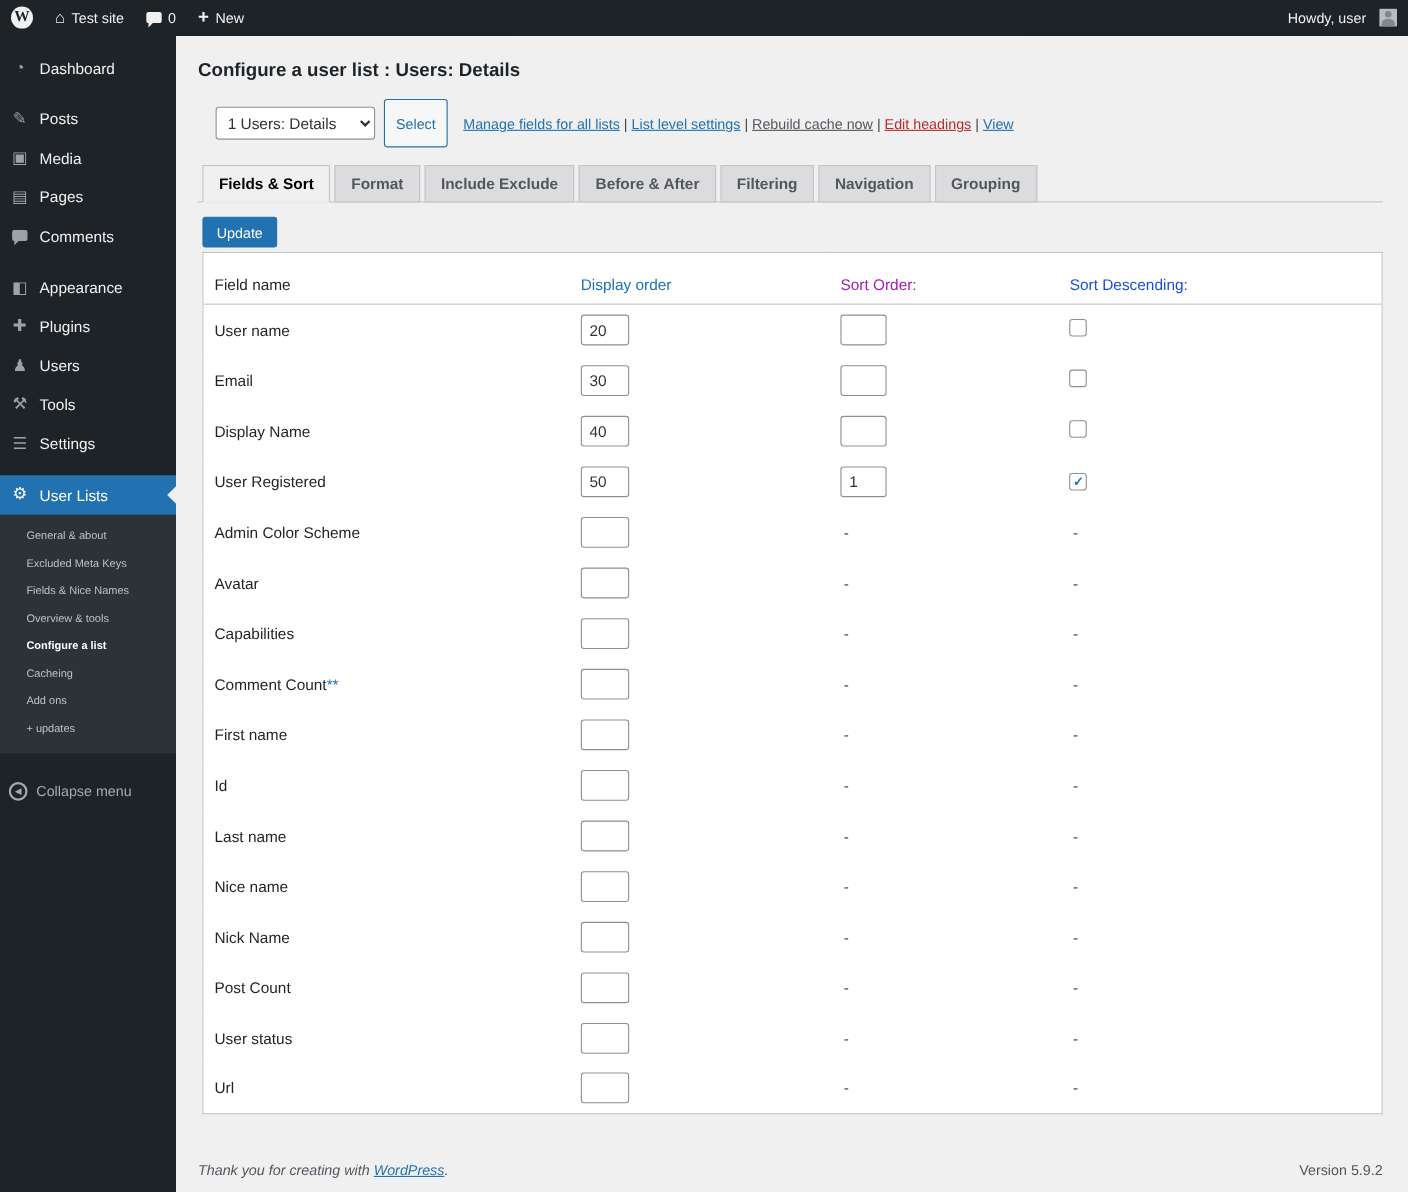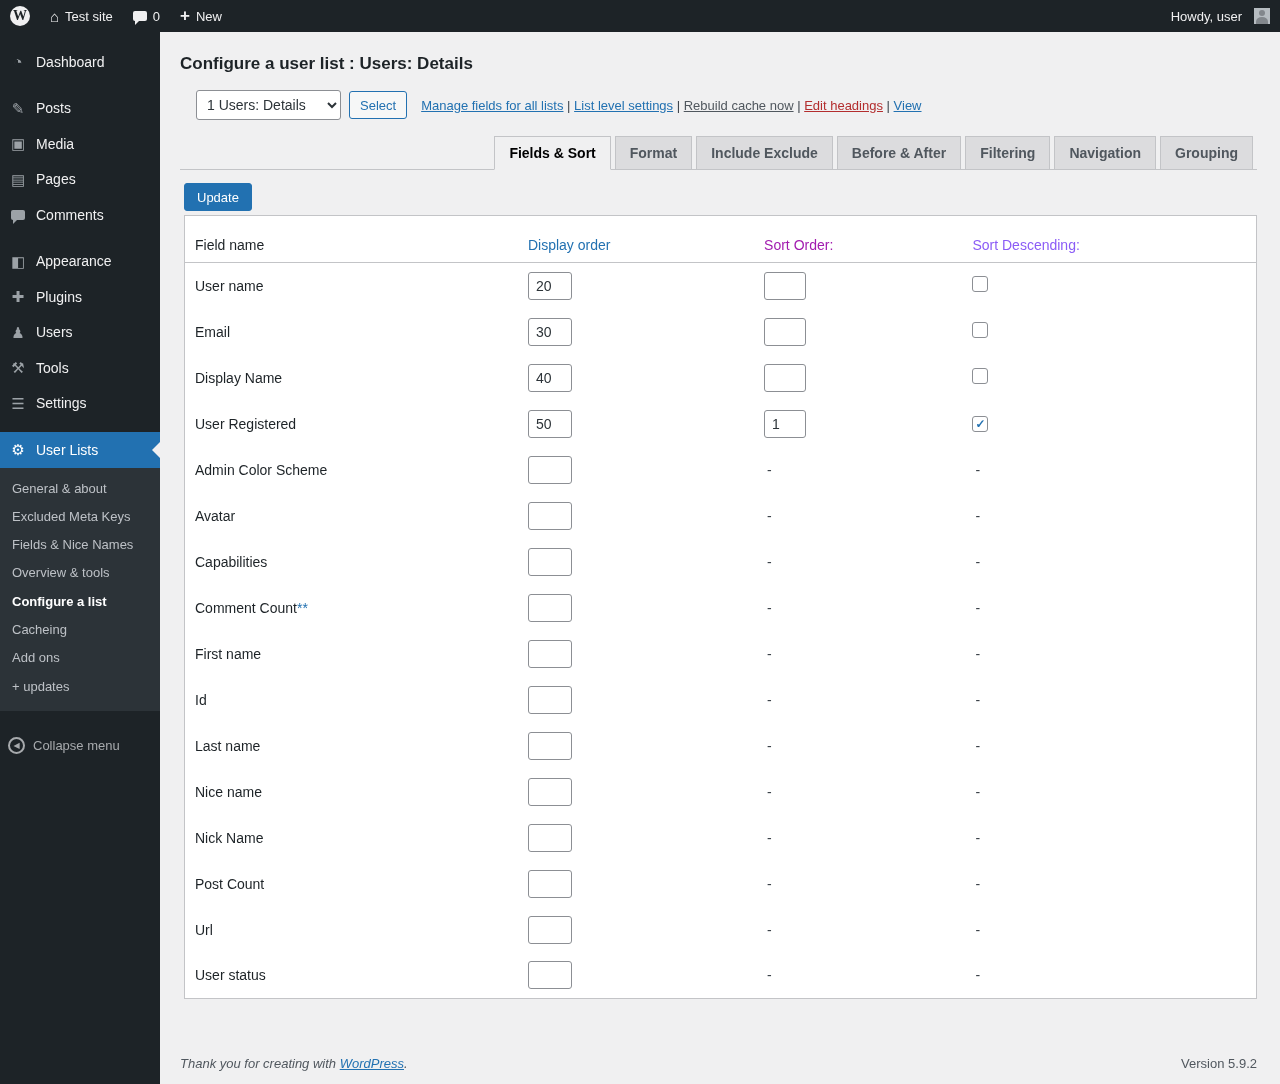--- a/index.html
+++ b/index.html
@@ -49,48 +49,48 @@
   .menu-arrow {
     position: absolute; right: 0; top: 50%; margin-top: -8px; width: 0; height: 0;
     border: 8px solid transparent; border-right-color: #f0f0f1;
   }
   .bubble-shape { position: relative; display: inline-block; width: 14px; height: 10px; background: #9ca2a7; border-radius: 2px; }
   .bubble-shape::after {
     content: ""; position: absolute; left: 2px; bottom: -4px;
     border: 4px solid transparent; border-top-color: #9ca2a7; border-left-color: #9ca2a7;
   }
   .submenu { background: #2c3338; padding: 7px 0 10px; }
-  .submenu-item { padding: 7px 12px; font-size: 13px; color: #bdc1c6; cursor: pointer; line-height: 1.1; }
+  .submenu-item { padding: 7px 24px; font-size: 10px; color: #bdc1c6; cursor: pointer; line-height: 1.1; }
   .submenu-item.current { color: #fff; font-weight: bold; }
   .collapse {
     margin-top: 16px; display: flex; align-items: center; gap: 8px;
     padding: 10px 8px; color: #a7aaad; cursor: pointer; font-size: 13px;
   }
   .collapse-circle {
     width: 17px; height: 17px; border-radius: 50%; border: 2px solid #a7aaad;
     display: flex; align-items: center; justify-content: center; font-size: 8px; color: #a7aaad;
   }
 
   
   .content { flex: 1; padding: 18px 23px 0 20px; display: flex; flex-direction: column; min-width: 0; }
   .page-title { font-size: 17px; font-weight: bold; color: #1d2327; margin: 4px 0 16px 0; }
   .controls-row { display: flex; align-items: center; margin: 0 0 12px 4px; padding-left: 12px; }
   .list-select {
     height: 30px; min-width: 145px; font-size: 14px; font-family: inherit;
     border: 1px solid #8c8f94; border-radius: 3px; background: #fff; color: #2c3338; padding: 0 6px;
   }
   .button-secondary {
-    height: 28px; padding: 0 10px; margin-left: 8px; font-size: 13px; font-family: inherit;
+    height: 44px; padding: 0 10px; margin-left: 8px; font-size: 13px; font-family: inherit;
     color: #2271b1; border: 1px solid #2271b1; background: #f6f7f7; border-radius: 3px; cursor: pointer;
   }
   .action-links { margin-left: 14px; font-size: 13px; color: #3c434a; }
   .action-link { text-decoration: underline; cursor: pointer; }
   .link-sep { color: #3c434a; }
 
-  .tab-bar { border-bottom: 1px solid #c3c4c7; margin-top: 4px; padding-left: 4px; text-align: right; }
+  .tab-bar { border-bottom: 1px solid #c3c4c7; margin-top: 4px; padding-left: 4px; }
   .nav-tab {
     display: inline-block; margin: 0 4px -1px 0; padding: 8px 14px;
     font-size: 14px; font-weight: bold; color: #50575e;
     background: #dcdcde; border: 1px solid #c3c4c7; cursor: pointer;
   }
   .nav-tab-active { background: #f0f0f1; border-bottom-color: #f0f0f1; color: #000; }
 
   .button-primary {
     align-self: flex-start; height: 28px; padding: 0 12px; margin: 13px 0 4px 4px;
     font-size: 13px; font-family: inherit; color: #fff; background: #2271b1;
@@ -99,21 +99,21 @@
 
   
   .fields-table { border-collapse: collapse; background: #fff; border: 1px solid #c3c4c7; margin-left: 4px; }
   .fields-table thead tr { border-bottom: 1px solid #c3c4c7; }
   .fields-table th {
     text-align: left; font-weight: normal; font-size: 14px; padding: 21px 0 9px 10px; white-space: nowrap;
   }
   th.col-field   { width: 144px; color: #1d2327; }
   th.col-display { width: 102px; color: #2271b1; cursor: pointer; }
   th.col-sort    { width: 90px;  color: #a21caf; cursor: pointer; }
-  th.col-desc    { width: 127px; color: #8b5cf6; cursor: pointer; }
+  th.col-desc    { width: 127px; color: #1d4ed8; cursor: pointer; }
   .fields-table td { height: 46px; vertical-align: middle; padding-left: 10px; font-size: 14px; color: #1d2327; }
   .small-input {
     width: 44px; height: 28px; border: 1px solid #8c8f94; border-radius: 3px;
     font-size: 14px; font-family: inherit; padding: 0 7px; color: #2c3338; background: #fff;
   }
   .sort-input { width: 42px; }
   .wp-checkbox {
     display: inline-block; width: 16px; height: 16px; border: 1px solid #8c8f94; border-radius: 3px;
     background: #fff; line-height: 14px; text-align: center; font-size: 12px; font-weight: bold;
     color: #2271b1; cursor: pointer;
@@ -328,27 +328,27 @@
             <td class="cell-sort"><span class="dash">-</span></td>
             <td class="cell-desc"><span class="dash">-</span></td>
           </tr>
           <tr>
             <td class="cell-field"><span>Post Count</span></td>
             <td class="cell-display"><input class="small-input" type="text" style=""></td>
             <td class="cell-sort"><span class="dash">-</span></td>
             <td class="cell-desc"><span class="dash">-</span></td>
           </tr>
           <tr>
+            <td class="cell-field"><span>User status</span></td>
+            <td class="cell-display"><input class="small-input" type="text" style=""></td>
+            <td class="cell-sort"><span class="dash">-</span></td>
+            <td class="cell-desc"><span class="dash">-</span></td>
+          </tr>
+          <tr>
             <td class="cell-field"><span>Url</span></td>
-            <td class="cell-display"><input class="small-input" type="text" style=""></td>
-            <td class="cell-sort"><span class="dash">-</span></td>
-            <td class="cell-desc"><span class="dash">-</span></td>
-          </tr>
-          <tr>
-            <td class="cell-field"><span>User status</span></td>
             <td class="cell-display"><input class="small-input" type="text" style=""></td>
             <td class="cell-sort"><span class="dash">-</span></td>
             <td class="cell-desc"><span class="dash">-</span></td>
           </tr>
         </tbody>
     </table>
 
     <div class="footer">
       <div class="footer-thanks">
         <span>Thank you for creating with </span><a class="wp-link">WordPress</a><span>.</span>

